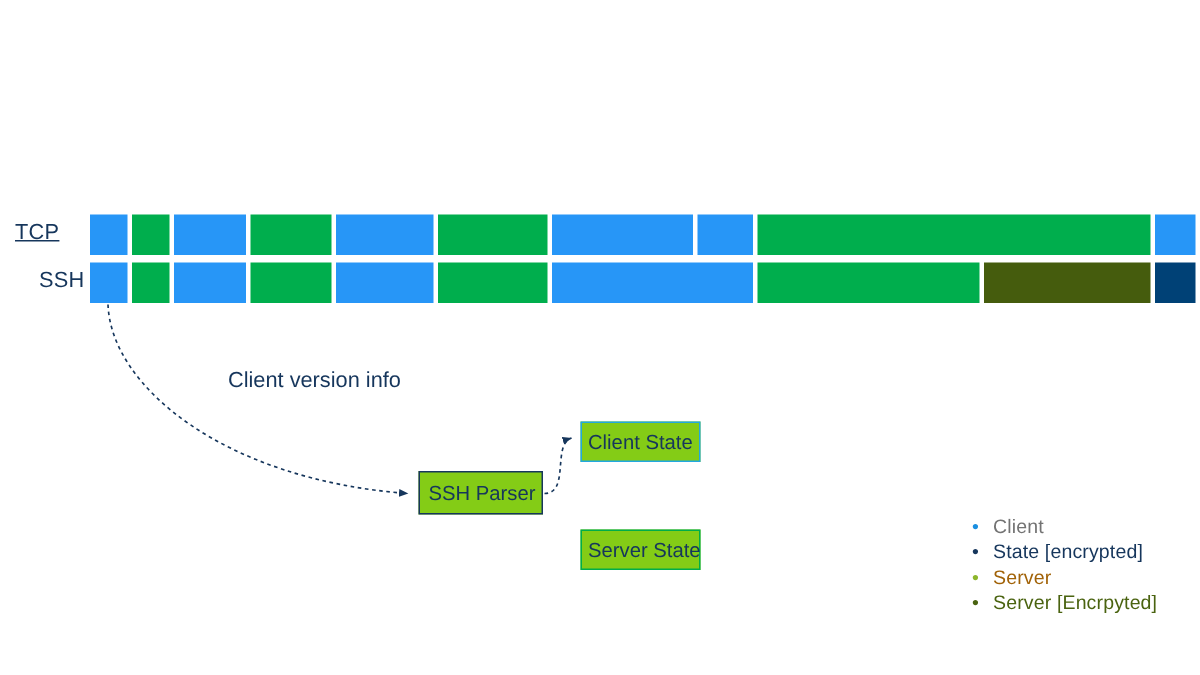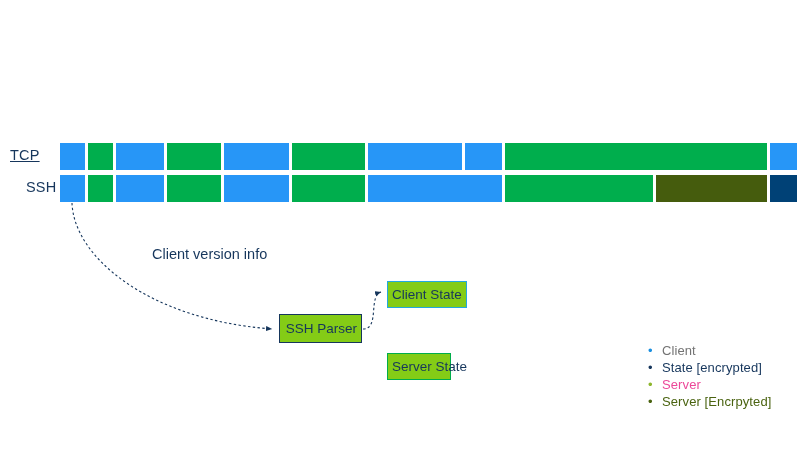--- a/index.html
+++ b/index.html
@@ -67,21 +67,21 @@
     border: 1.6px solid #16365c;
     justify-content: flex-end;
   }
   #client-state-node {
     left: 387px; top: 281px;
     width: 80px; height: 27px;
     border: 1.8px solid #22a8e0;
   }
   #server-state-node {
     left: 387px; top: 353px;
-    width: 64px; height: 27px;
+    width: 80px; height: 27px;
     border: 1.8px solid #00ad4a;
   }
 
   .annotation {
     position: absolute;
     font-size: 14.5px;
     color: #16365c;
     white-space: nowrap;
     margin-left: 32px;
   }
@@ -170,21 +170,21 @@
       <div class="legend-item">
         <span class="legend-bullet" style="color: rgb(26, 143, 224);">•</span>
         <span class="legend-text" style="color: #737373;">Client</span>
       </div>
       <div class="legend-item">
         <span class="legend-bullet" style="color: rgb(22, 54, 92);">•</span>
         <span class="legend-text" style="color: rgb(22, 54, 92);">State [encrypted]</span>
       </div>
       <div class="legend-item">
         <span class="legend-bullet" style="color: rgb(141, 182, 44);">•</span>
-        <span class="legend-text" style="color: #ec4899;">Server</span>
+        <span class="legend-text" style="color: #a16207;">Server</span>
       </div>
       <div class="legend-item">
         <span class="legend-bullet" style="color: rgb(74, 99, 16);">•</span>
         <span class="legend-text" style="color: rgb(74, 99, 16); text-align: center;">Server [Encrpyted]</span>
       </div>
     </div>
 
 </div>
 
 </body></html>

